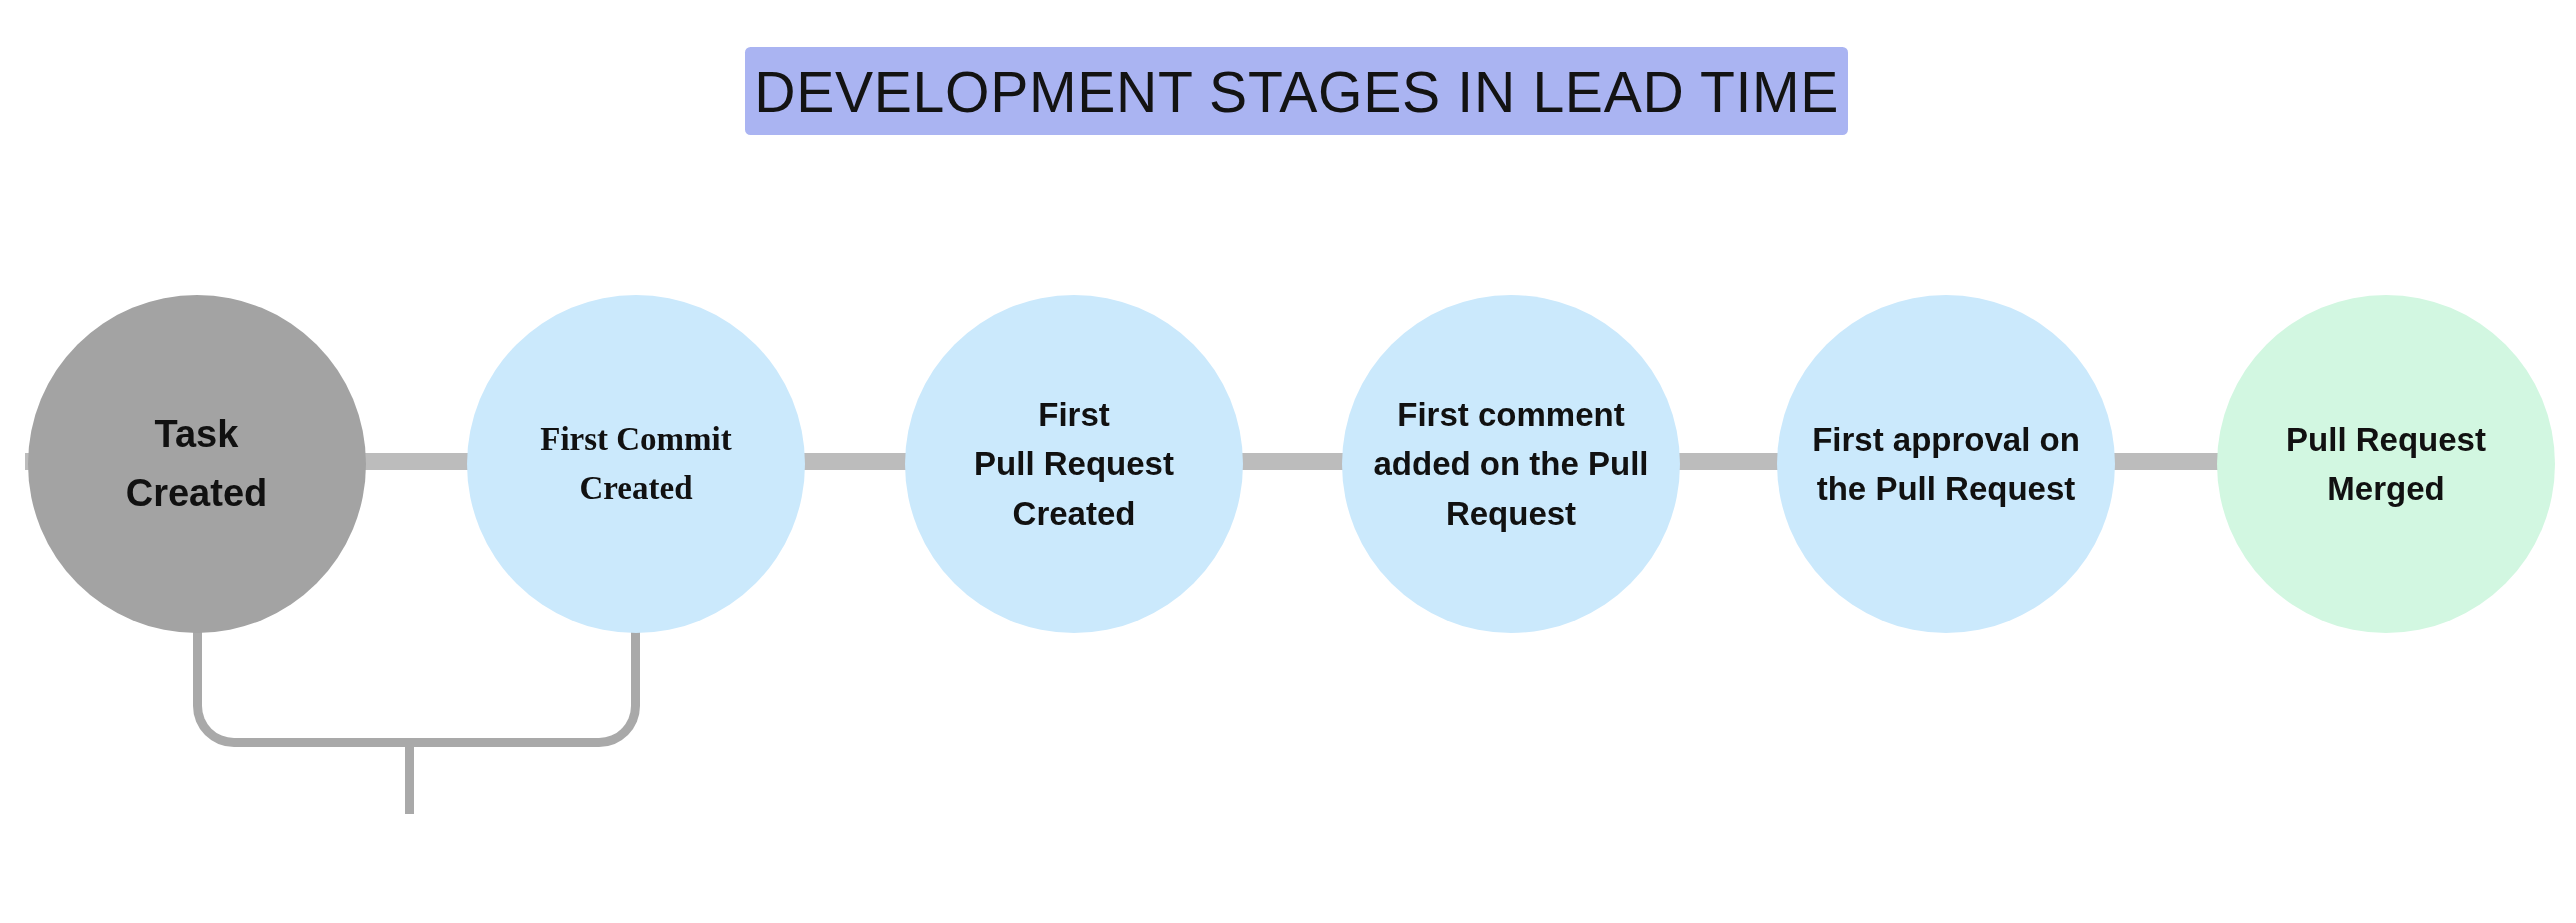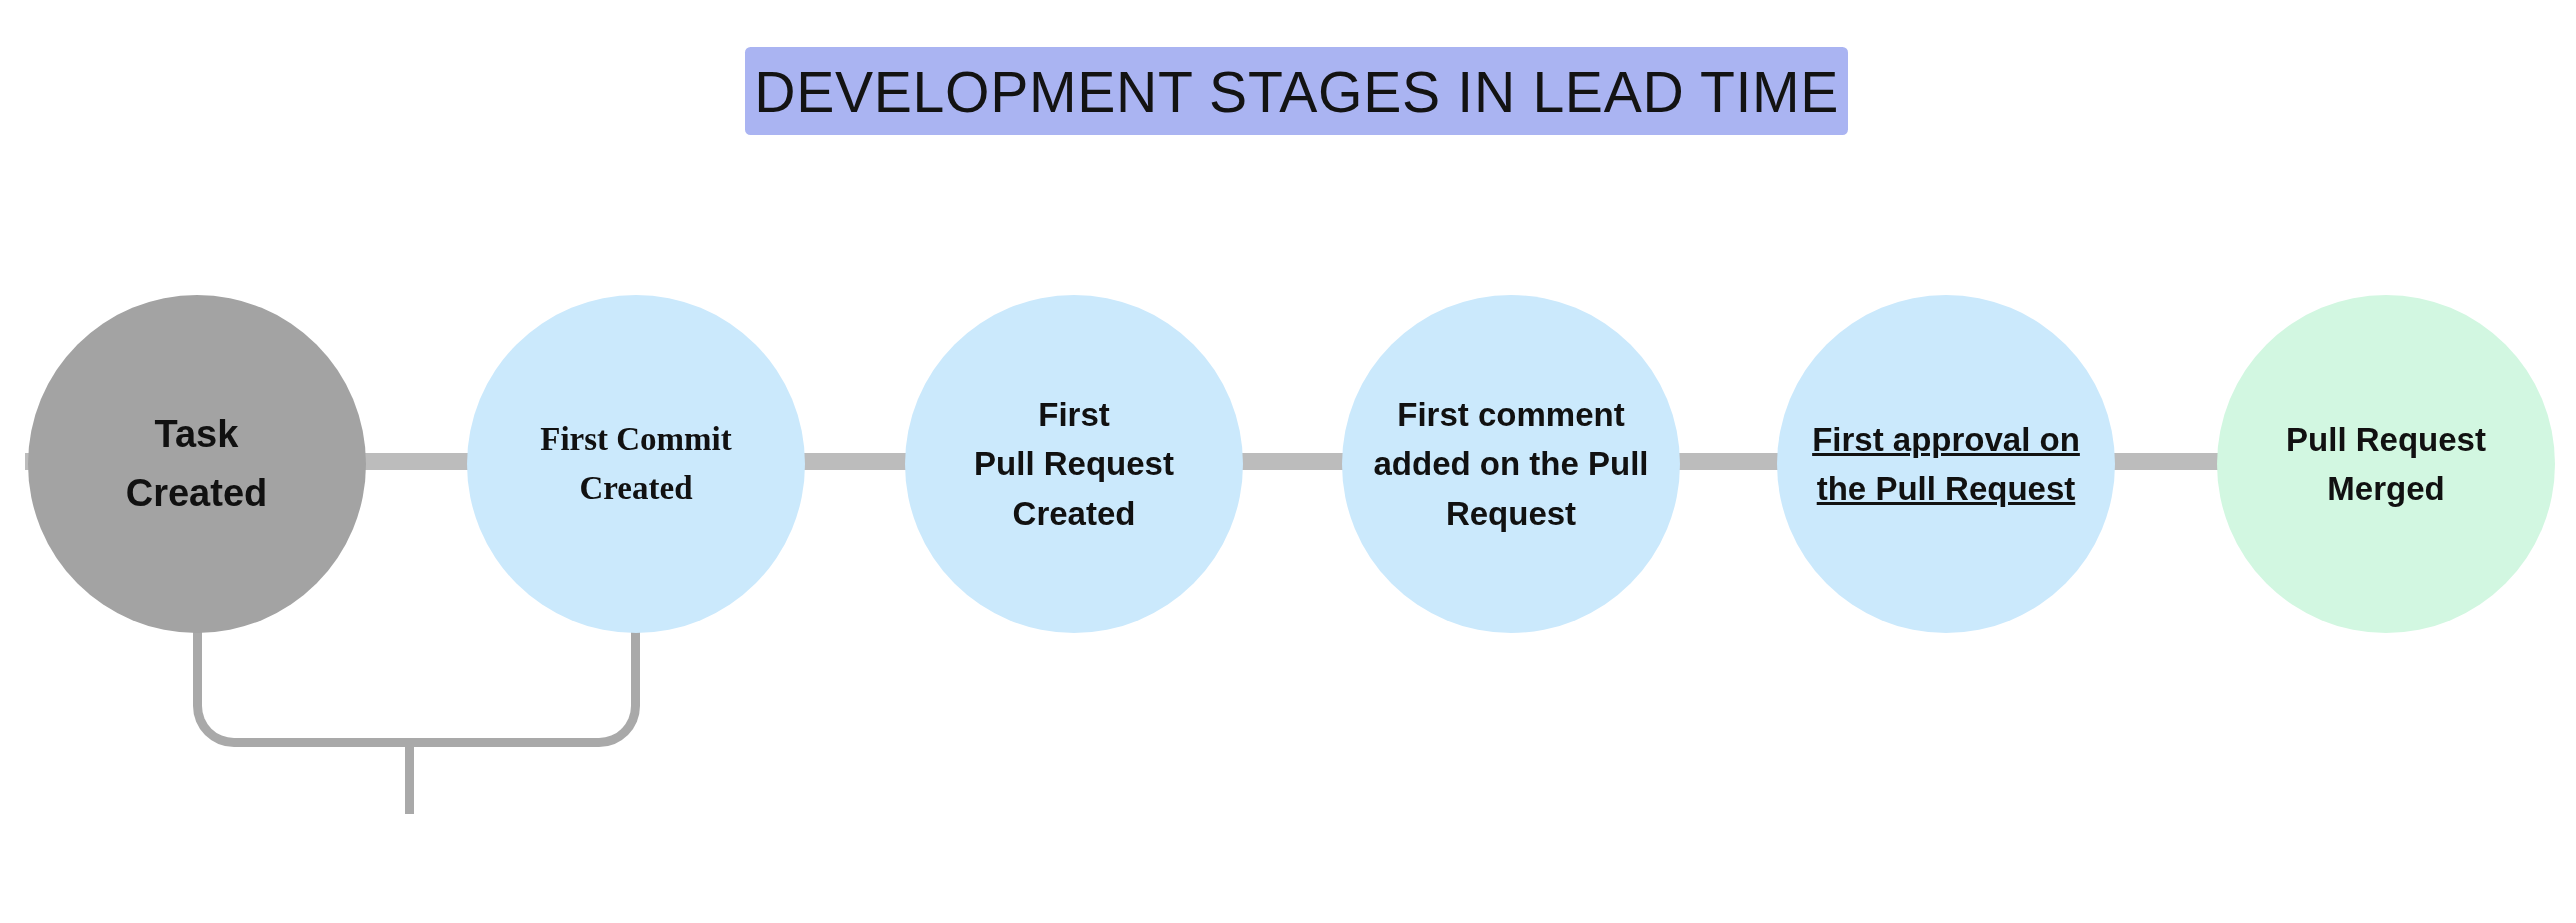--- a/index.html
+++ b/index.html
@@ -146,21 +146,21 @@
 Pull Request
 Created</span>
   </div>
 
   <div class="stage-circle" style="left: 1342px; background: rgb(203, 233, 252);">
     <span class="stage-label">First comment
 added on the Pull
 Request</span>
   </div>
 
-  <div class="stage-circle" style="left: 1777px; background: rgb(203, 233, 252); text-decoration: underline;">
+  <div class="stage-circle" style="left: 1777px; background: rgb(203, 233, 252);">
     <span class="stage-label">First approval on
 the Pull Request</span>
   </div>
 
   <div class="stage-circle" style="left: 2217px; background: rgb(210, 247, 225);">
     <span class="stage-label">Pull Request
 Merged</span>
   </div>
 
 

